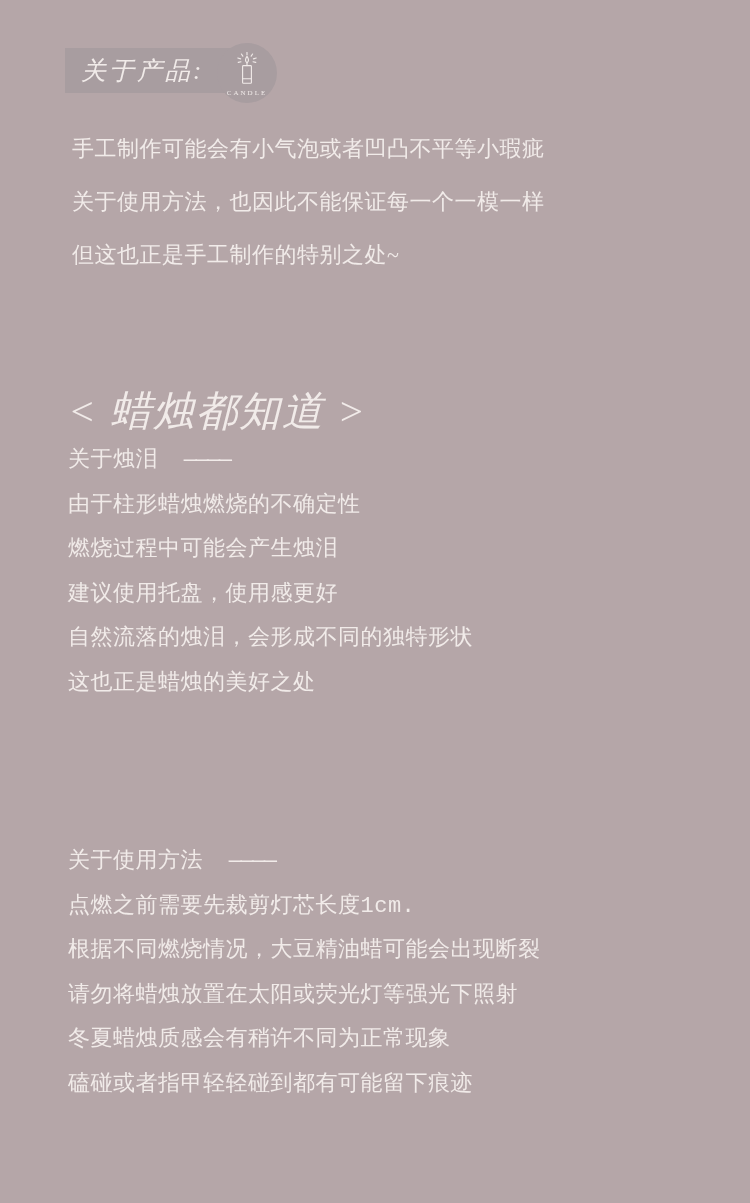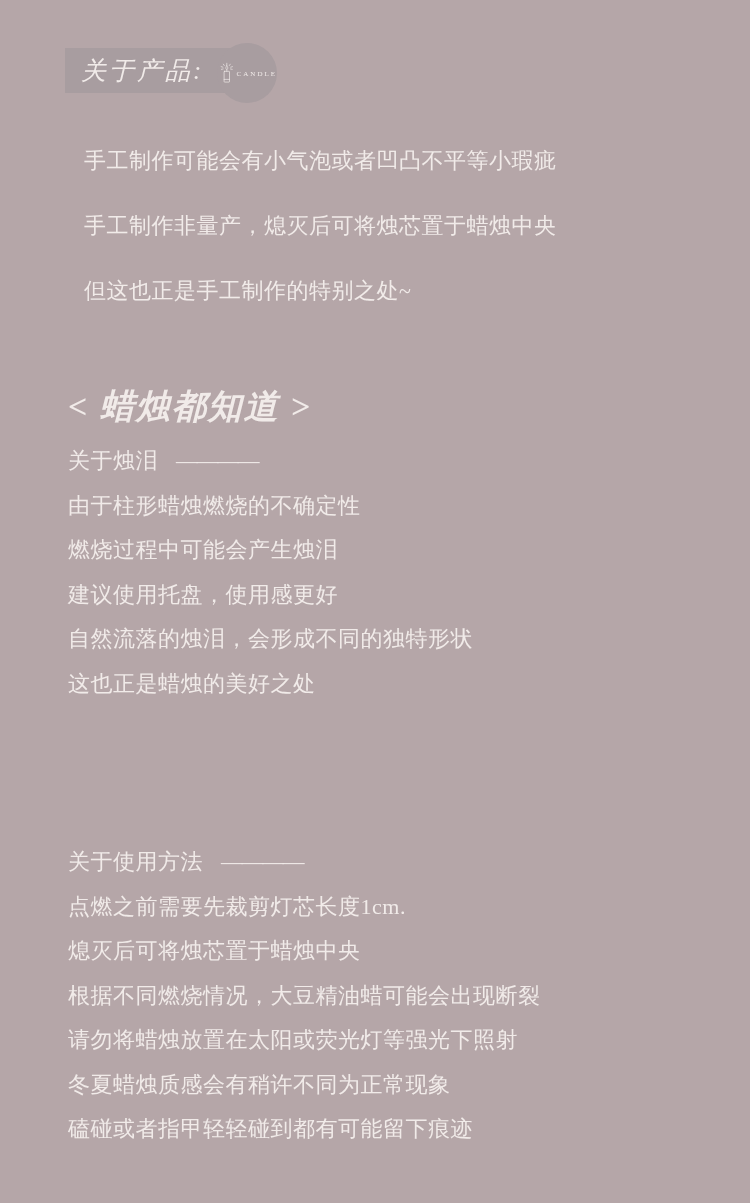--- a/index.html
+++ b/index.html
@@ -30,59 +30,60 @@
     font-size: 25px;
     font-style: italic;
     letter-spacing: 3px;
     white-space: nowrap;
   }
   .badge {
     position: absolute; left: 217px; top: 43px;
     width: 60px; height: 60px;
     border-radius: 50%;
     background: var(--badge, #a89da0);
-    display: flex; flex-direction: row;
+    display: flex; flex-direction: column;
     align-items: center; justify-content: center;
   }
   .badge svg { display: block; margin-top: 2px; }
   .badge-label {
     font-size: 7px;
     letter-spacing: 2px;
     margin-top: 1px;
     font-family: "Liberation Serif", serif;
   }
 
   
   .intro {
     position: absolute; left: 68px; top: 120px;
   }
   .intro p {
-    margin: 16px;
+    margin: 4px;
     line-height: 49px;
     font-size: 22px;
     letter-spacing: 0.5px;
     white-space: nowrap;
   }
   .script-heading {
     position: absolute; left: 68px; top: 384px;
-    font-size: 34px;
+    font-size: 41px;
     font-style: italic;
-    font-weight: bold;
+    font-weight: normal;
     letter-spacing: 2px;
     white-space: nowrap;
   }
   .sec { position: absolute; left: 68px; }
   .sec-1 { top: 439px; }
   .sec-2 { top: 840px; }
   .sec p {
     margin: 0;
     line-height: 44.5px;
     font-size: 22px;
     letter-spacing: 0.5px;
     white-space: nowrap;
+    font-family: Liberation Mono, monospace;
   }
   .sec-title .dash {
     margin-left: 12px;
     letter-spacing: -1.5px;
   }
 </style>
 </head>
 <body>
 
 <div class="page">
@@ -107,21 +108,21 @@
       <line x1="20" y1="13.6" x2="20" y2="17"></line>
 
       <rect x="14.5" y="17" width="11" height="22" rx="1"></rect>
       <line x1="14.5" y1="33.5" x2="25.5" y2="33.5"></line>
     </svg>
     <span class="badge-label">CANDLE</span>
   </div>
 
   <div class="intro">
     <p>手工制作可能会有小气泡或者凹凸不平等小瑕疵</p>
-    <p>手工制作非量产，熄灭后可将烛芯置于蜡烛中央</p>
+    <p>关于使用方法，也因此不能保证每一个一模一样</p>
     <p>但这也正是手工制作的特别之处~</p>
   </div>
 
   <div class="script-heading">&lt; 蜡烛都知道 &gt;</div>
 
   <div class="sec sec-1">
     <p class="sec-title">
       <span>关于烛泪</span>
       <span class="dash">————</span>
     </p>
@@ -131,20 +132,19 @@
     <p>自然流落的烛泪，会形成不同的独特形状</p>
     <p>这也正是蜡烛的美好之处</p>
   </div>
 
   <div class="sec sec-2">
     <p class="sec-title">
       <span>关于使用方法</span>
       <span class="dash">————</span>
     </p>
     <p>点燃之前需要先裁剪灯芯长度1cm.</p>
-    <p>熄灭后可将烛芯置于蜡烛中央</p>
     <p>根据不同燃烧情况，大豆精油蜡可能会出现断裂</p>
     <p>请勿将蜡烛放置在太阳或荧光灯等强光下照射</p>
     <p>冬夏蜡烛质感会有稍许不同为正常现象</p>
     <p>磕碰或者指甲轻轻碰到都有可能留下痕迹</p>
   </div>
 
 </div>
 
 </body></html>

